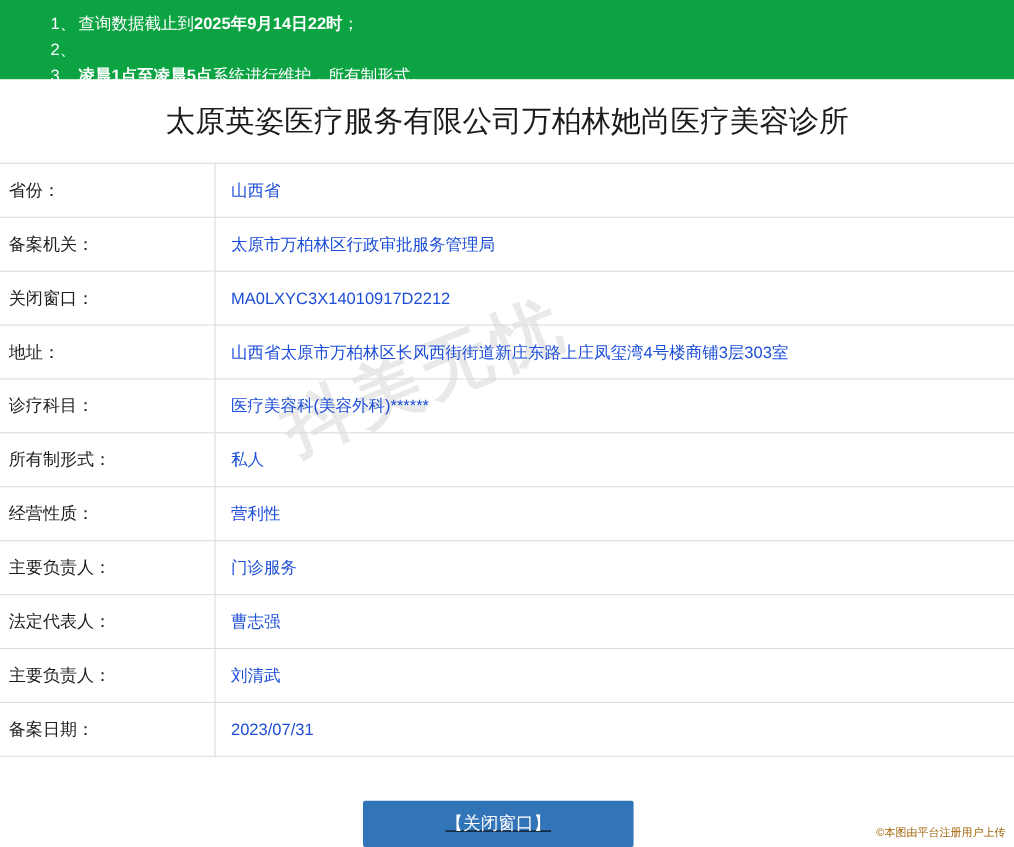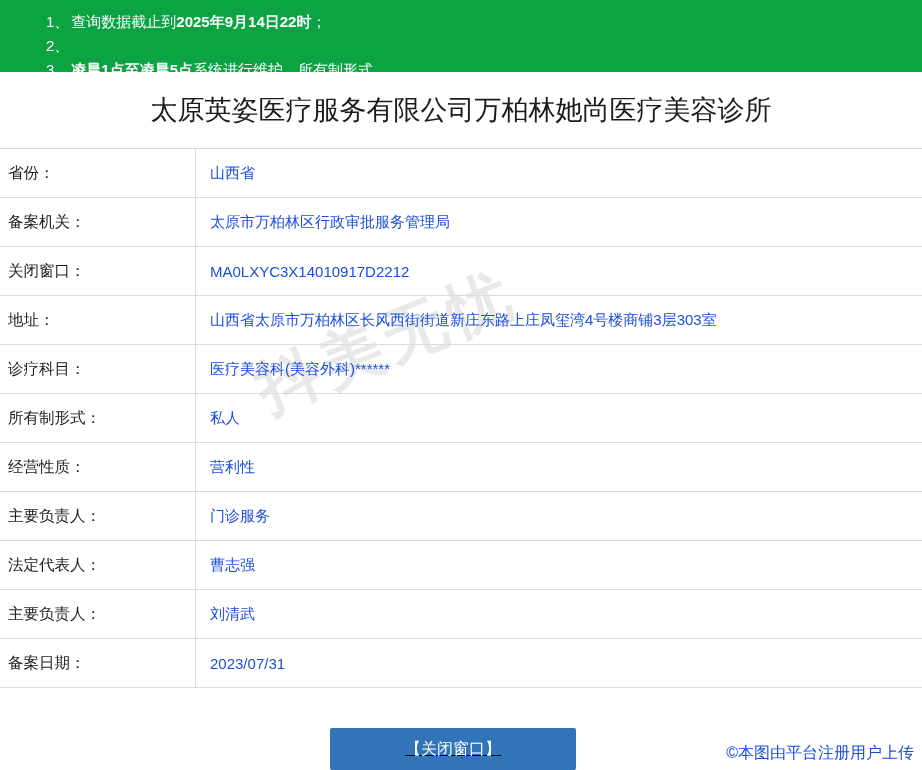--- a/index.html
+++ b/index.html
@@ -99,22 +99,22 @@
     transform: rotate(-22deg);
     white-space: nowrap;
     pointer-events: none;
     z-index: 1;
     letter-spacing: 6px;
   }
   .watermark-2 {
     position: absolute;
     bottom: 6px;
     right: 8px;
-    font-size: 16px;
-    color: #1d4ed8;
+    font-size: 10px;
+    color: #a16207;
     white-space: nowrap;
     z-index: 3;
   }
 
   
   .btn-row {
     position: absolute;
     left: 0;
     right: 16px;
     bottom: 0;

